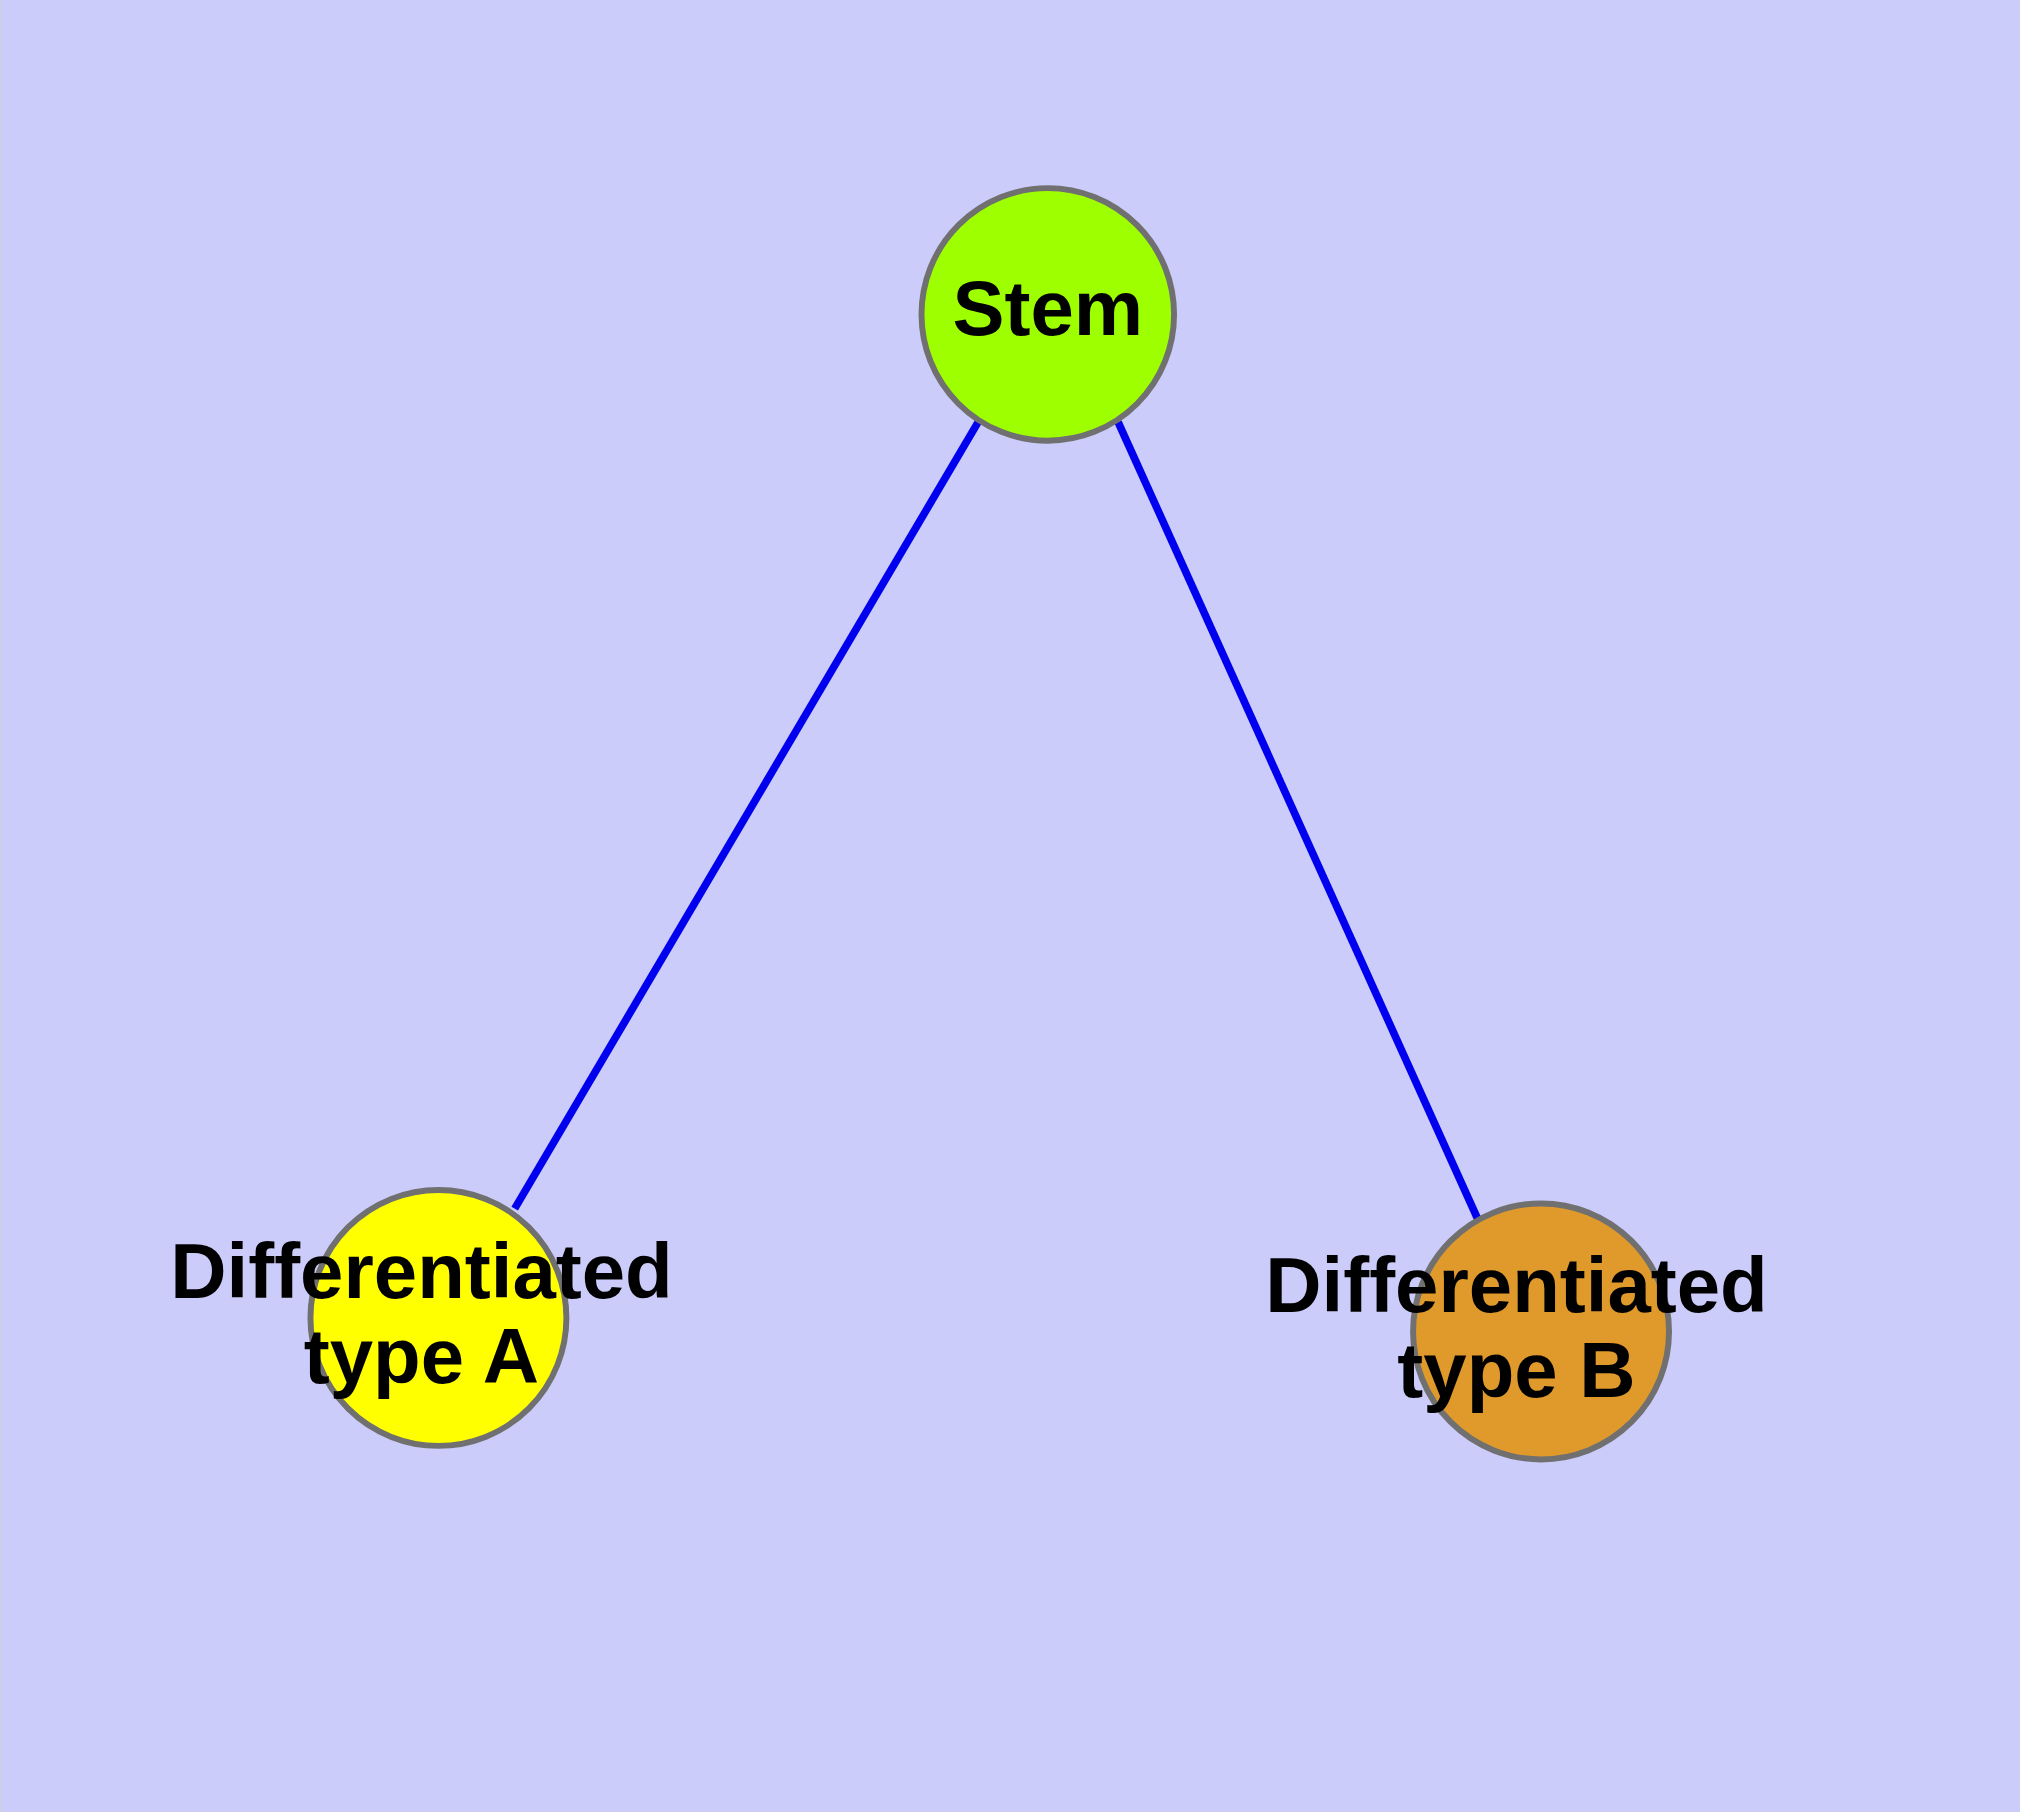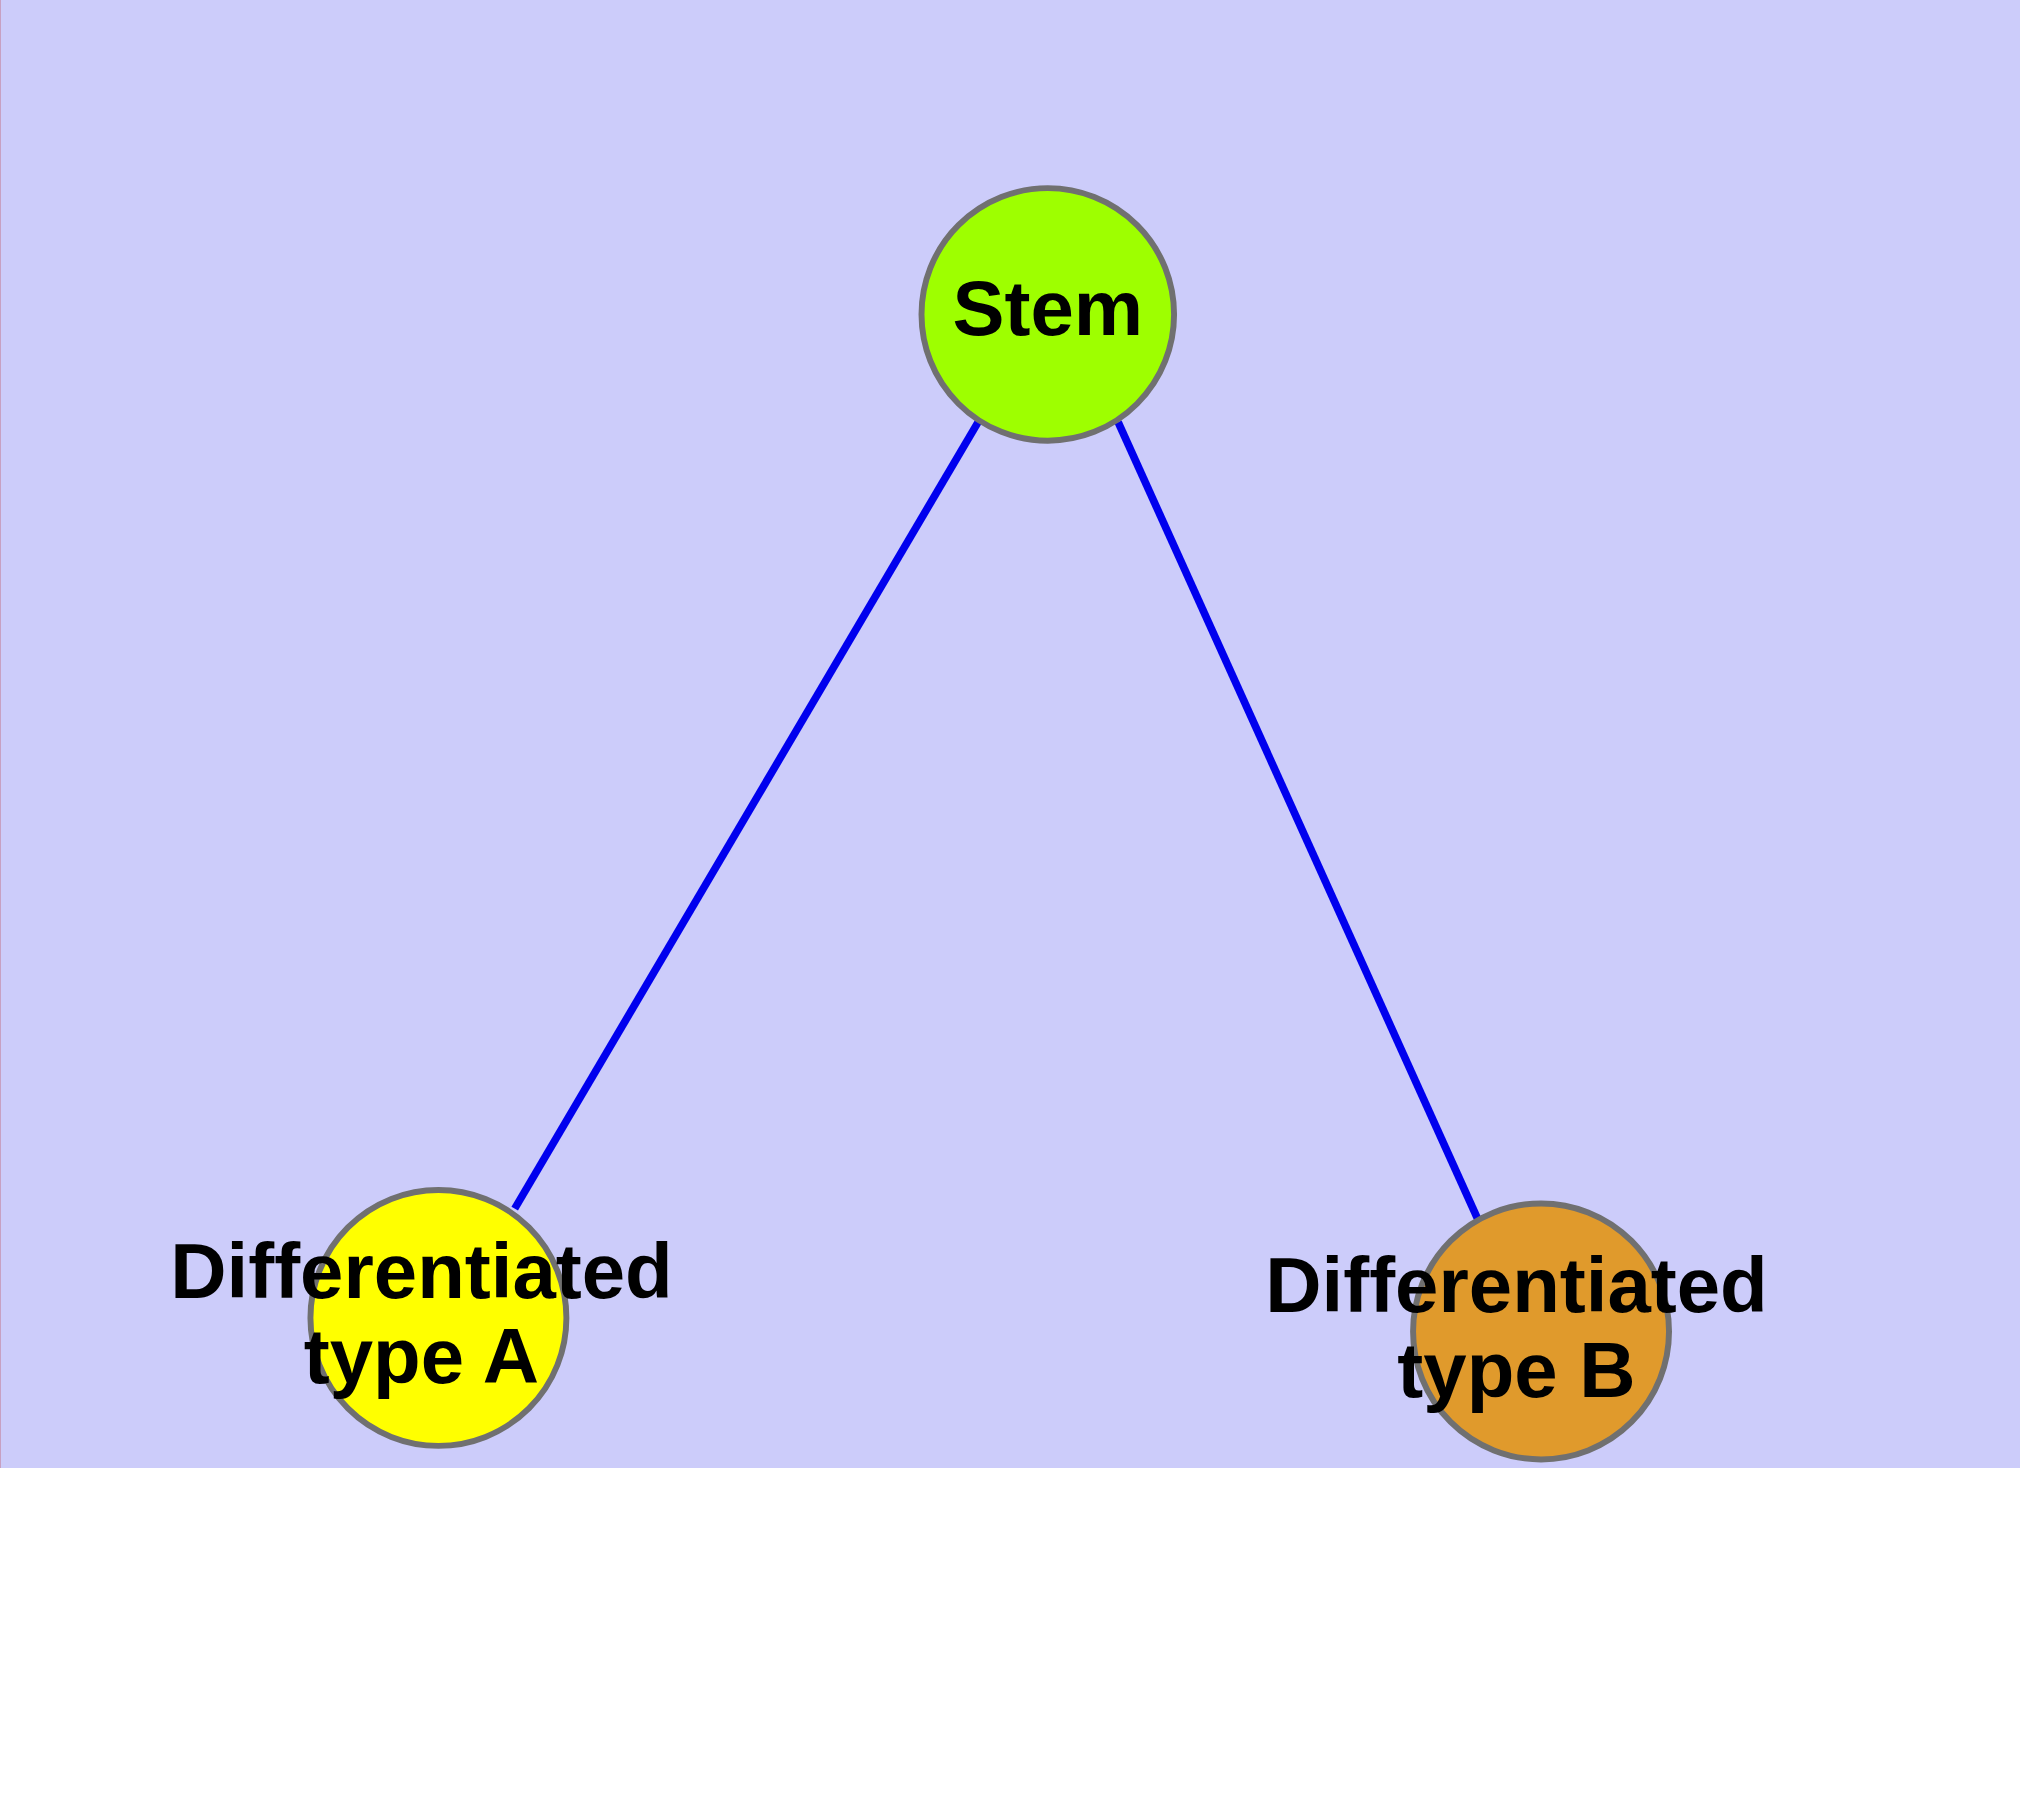--- a/index.html
+++ b/index.html
@@ -28,21 +28,21 @@
     font-family: "Liberation Sans", "DejaVu Sans", sans-serif;
     font-weight: bold;
     fill: #000000;
     text-anchor: middle;
     dominant-baseline: middle;
   }
 </style>
 </head>
 <body>
 
-<div id="canvas" style="width: 2021px; height: 1468px; background: #b91c1c;">
+<div id="canvas" style="width: 2021px; height: 1812px; background: #bef264;">
   <svg id="graph-svg" viewBox="0 0 2384 2138" xmlns="http://www.w3.org/2000/svg" style="width: 2021px; height: 1812px;">
 
     <rect id="bg-rect" x="0" y="0" width="2384" height="2138" fill="#ccccfa"></rect>
 
     <g id="edge-layer">
         <line x1="1155" y1="496" x2="607" y2="1426" stroke="#0000ee" stroke-width="9" stroke-linecap="butt"></line>
         <line x1="1319" y1="498" x2="1744" y2="1440" stroke="#0000ee" stroke-width="9" stroke-linecap="butt"></line>
       </g>
     <g id="node-layer">
         <circle cx="1236" cy="371" r="149" fill="#9eff00" stroke="#707070" stroke-width="7"></circle>

